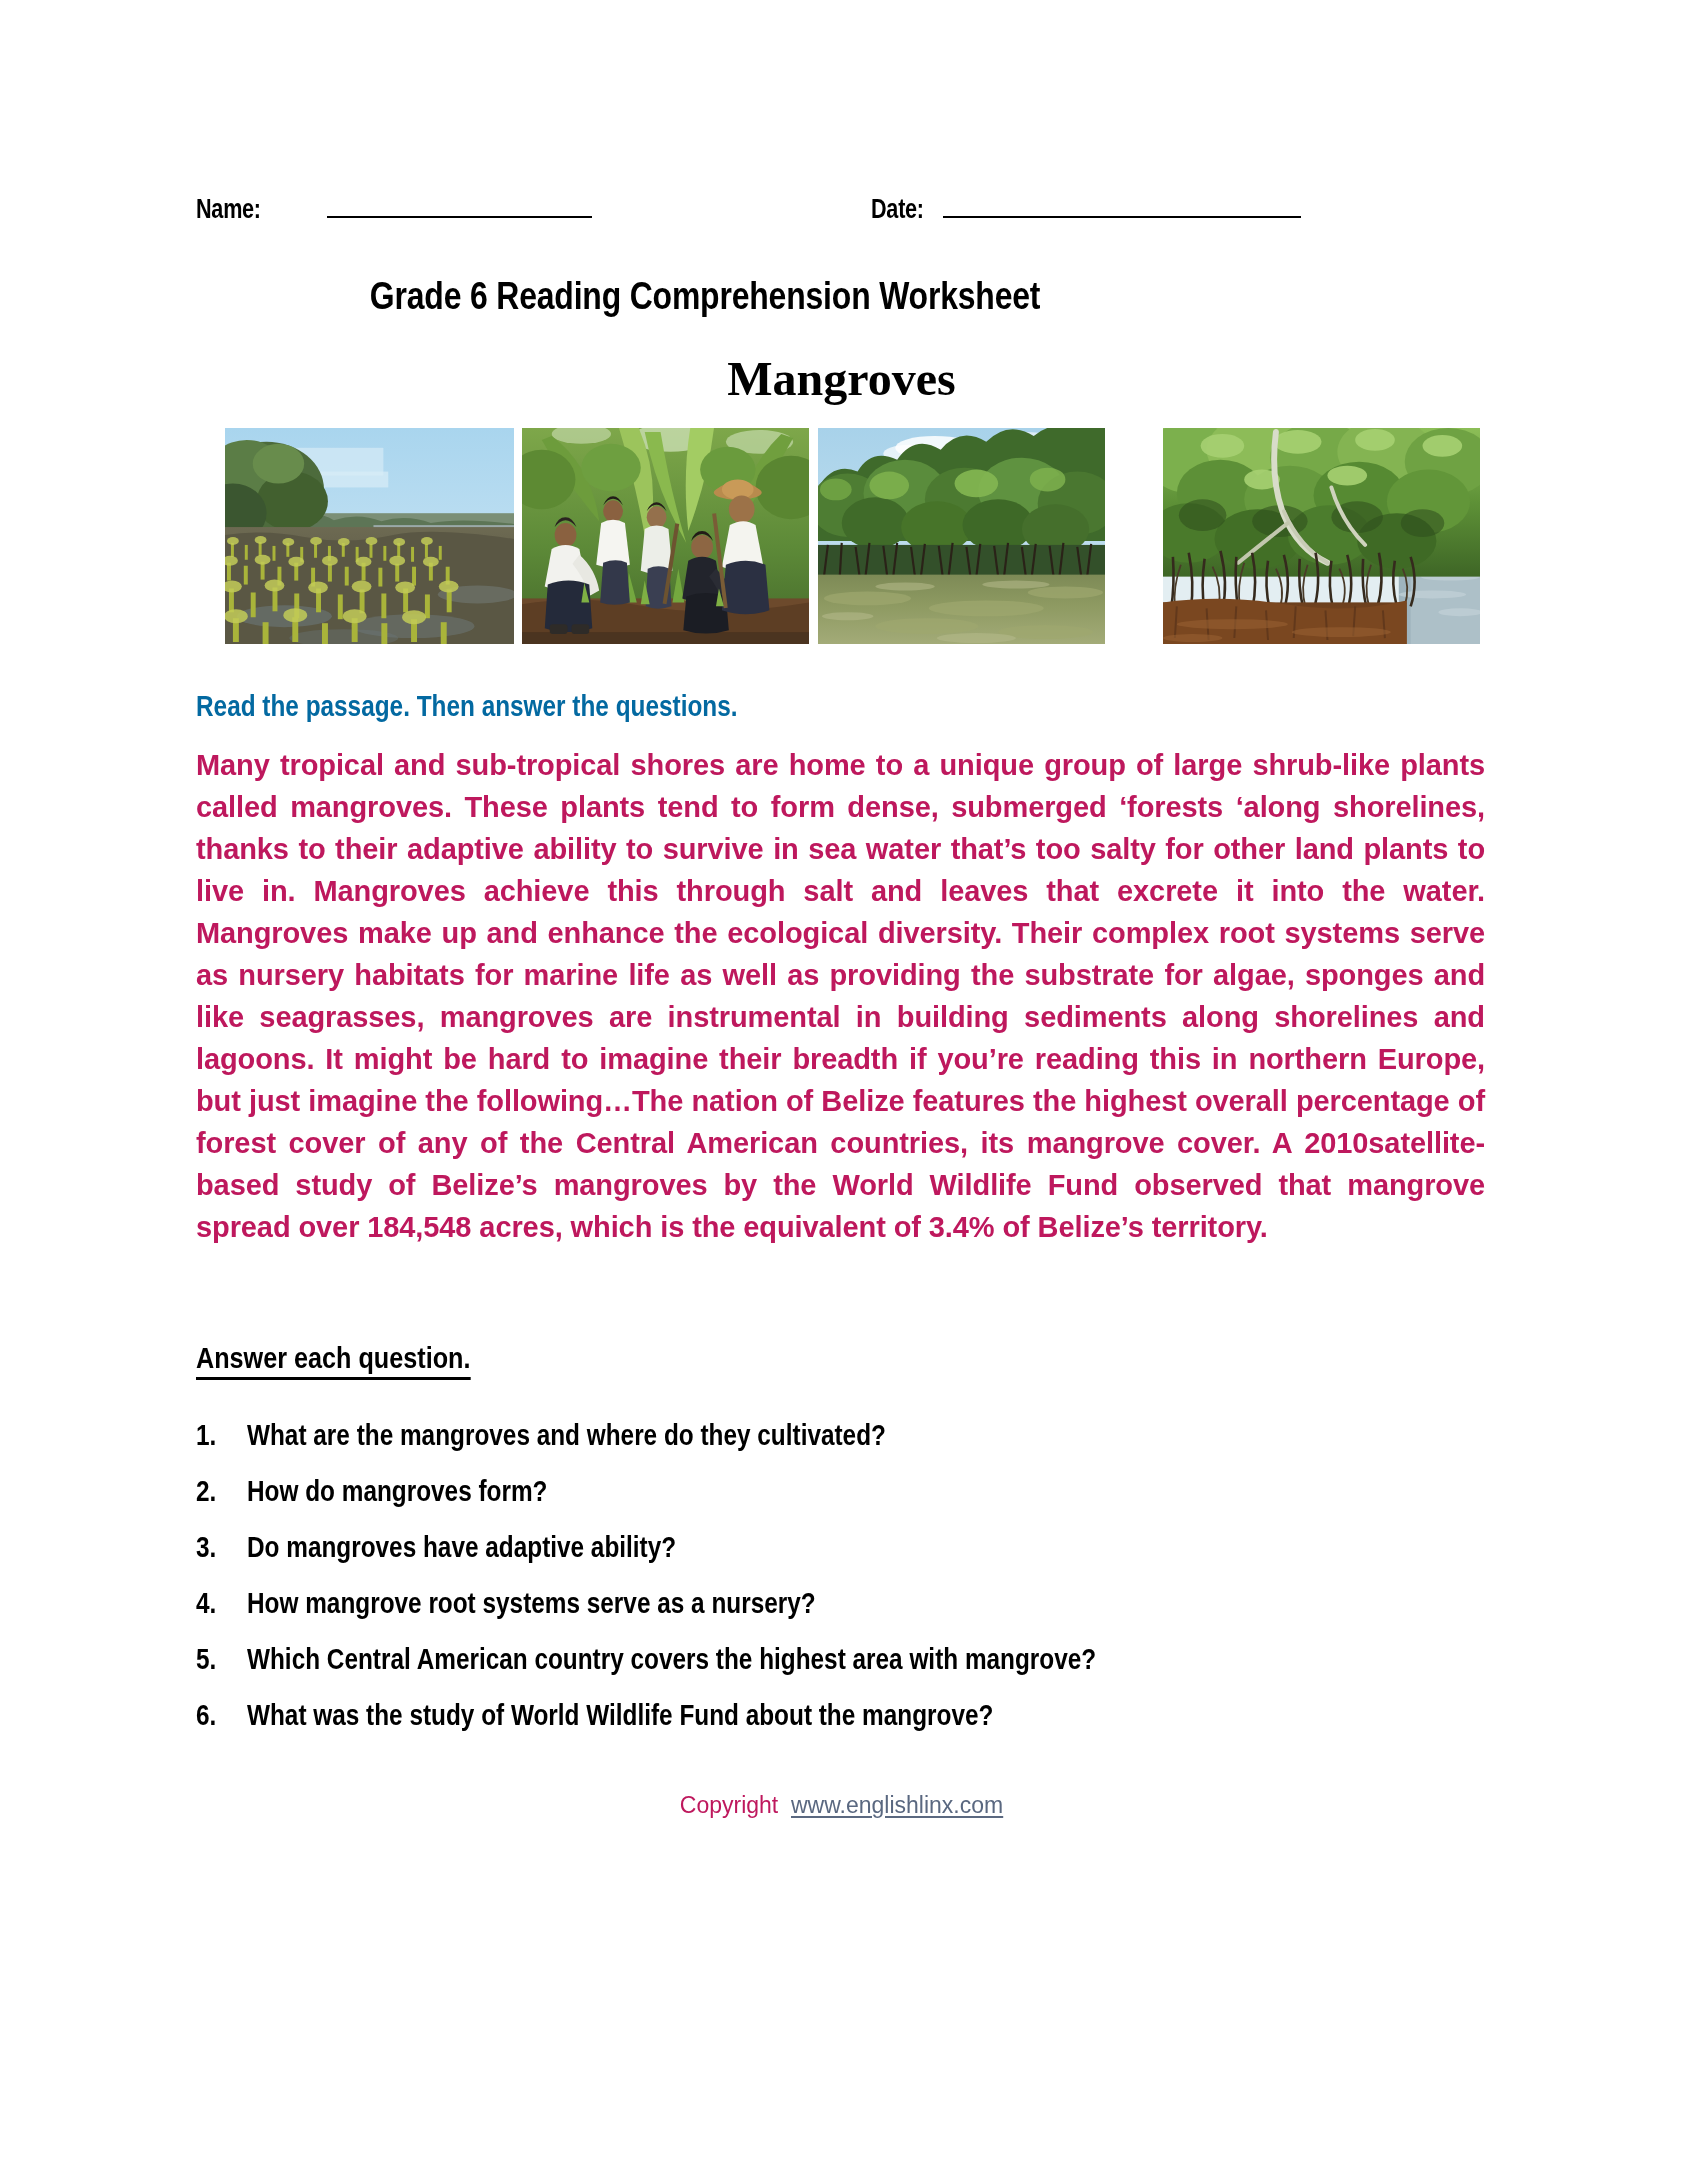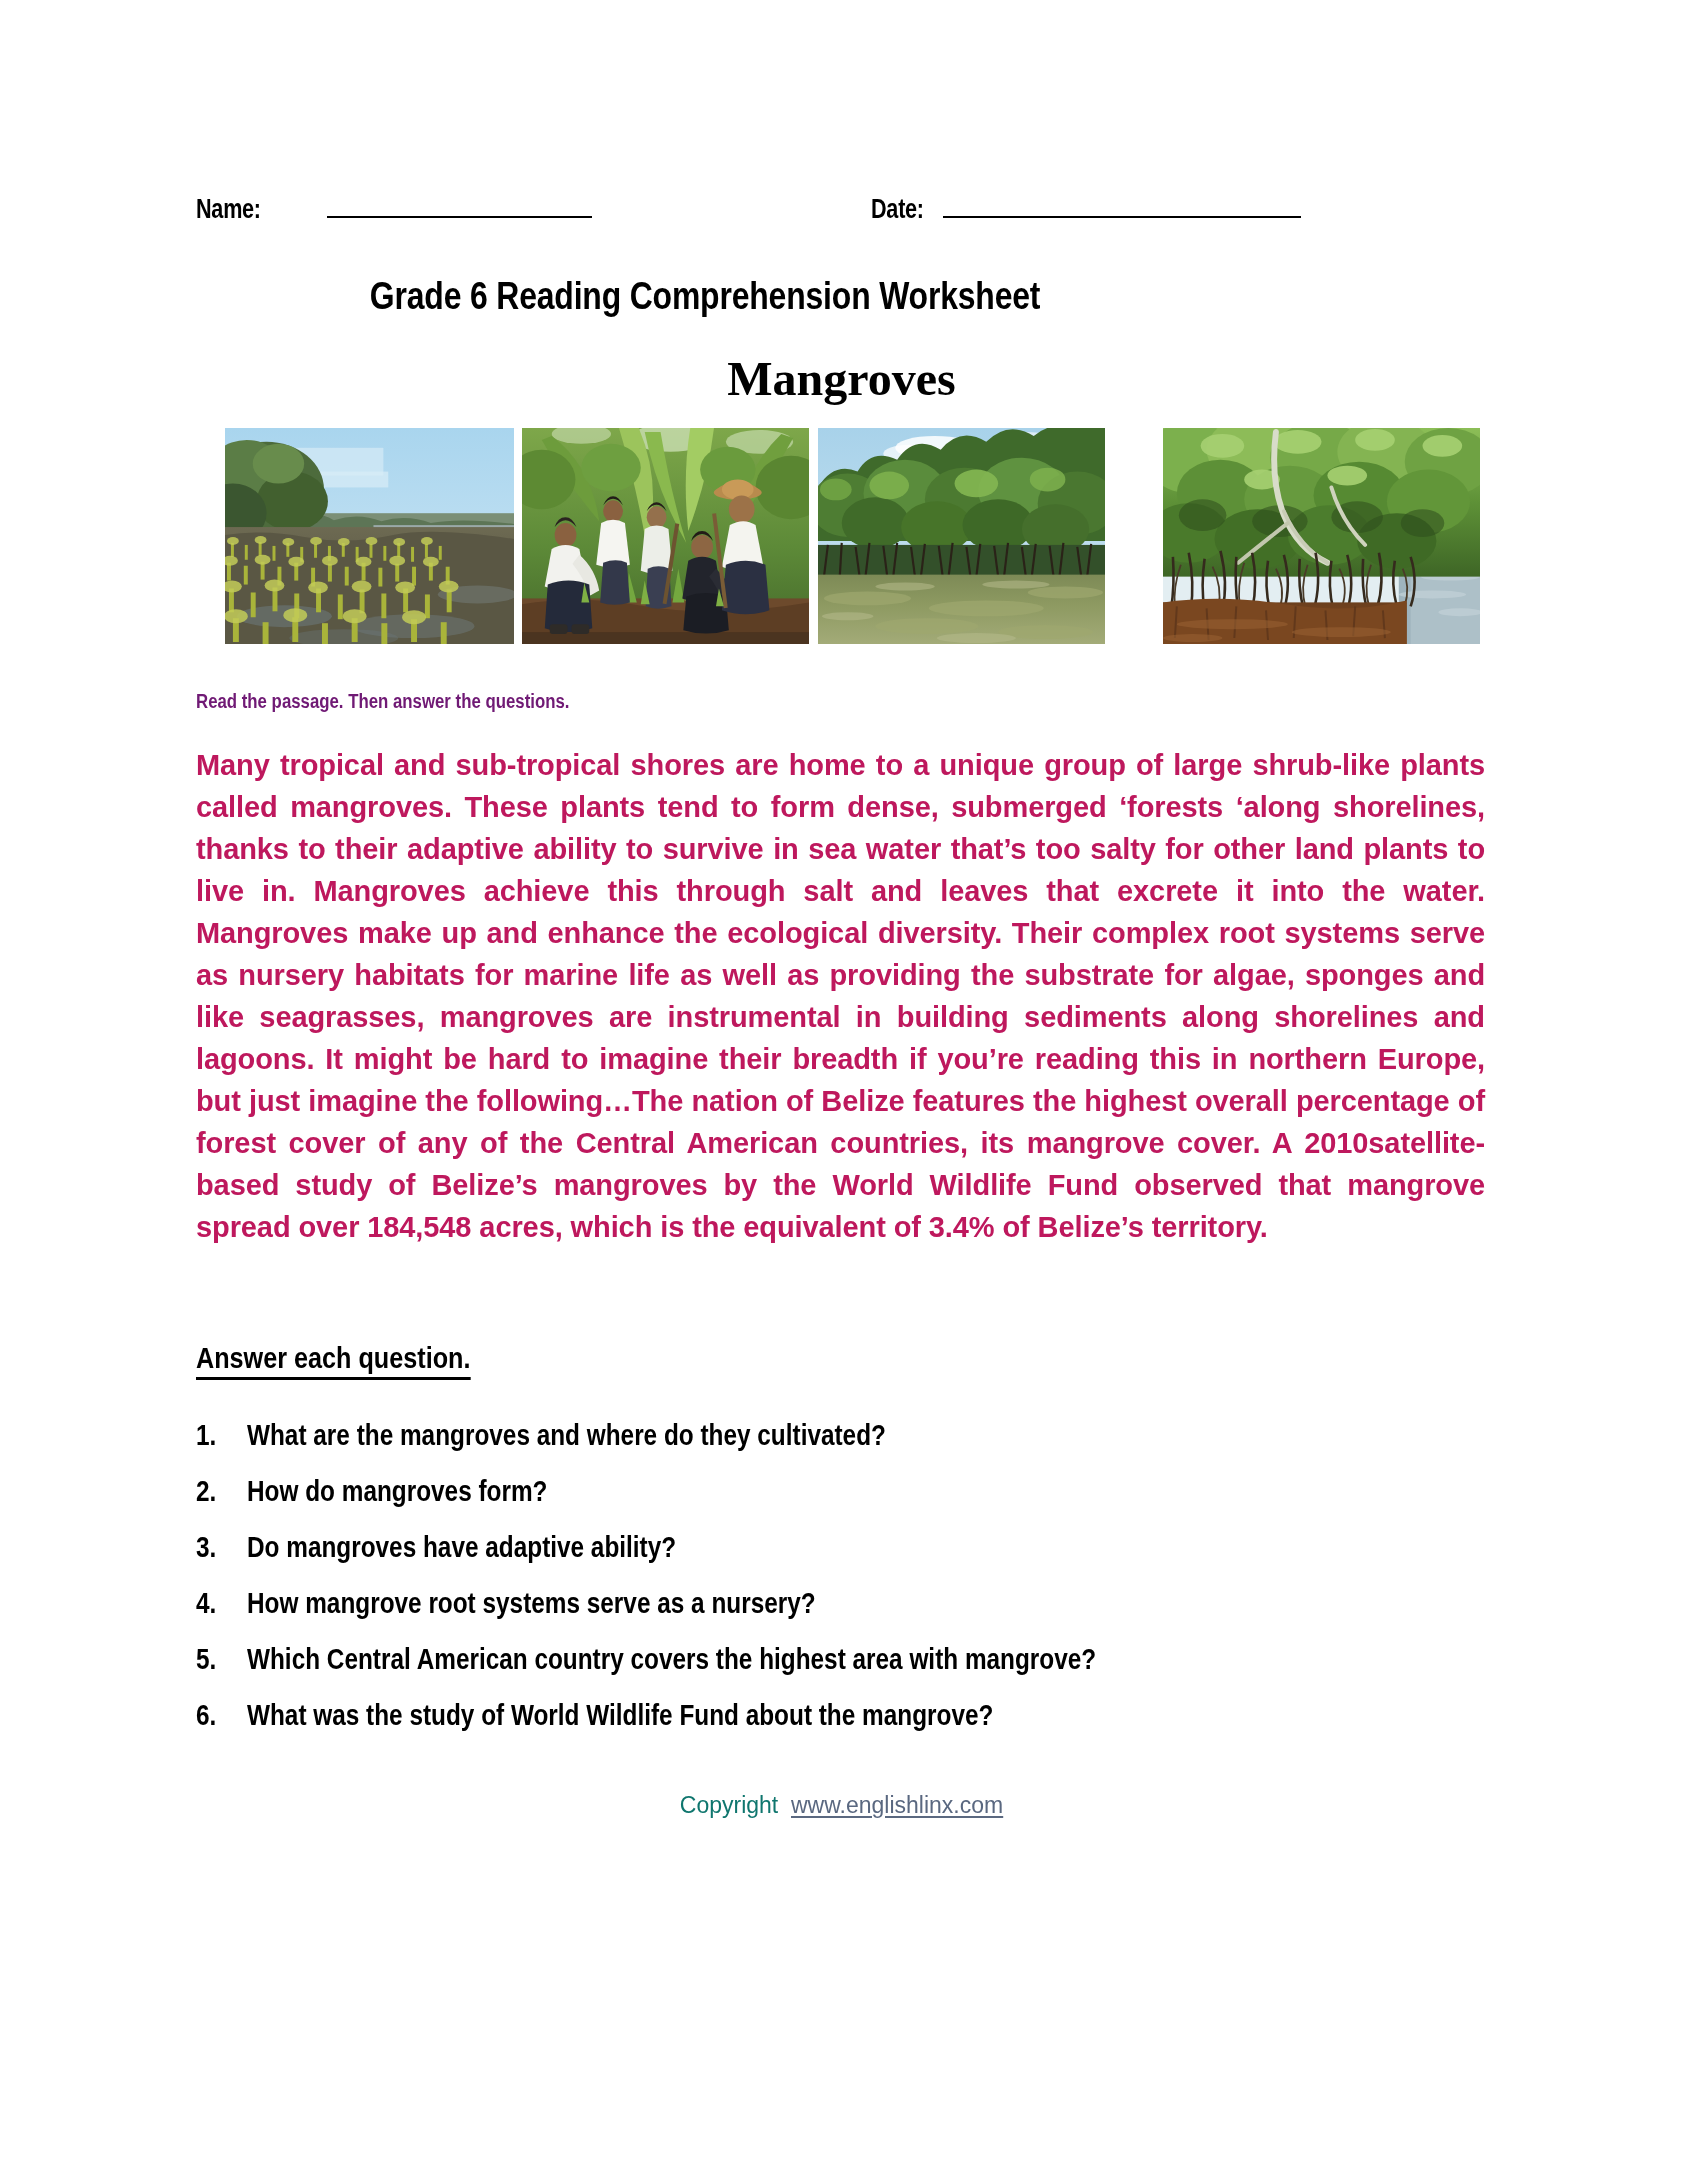--- a/index.html
+++ b/index.html
@@ -106,22 +106,22 @@
   .photo.p3 { width: 287px; margin-left: 9px; }
   .photo.p4 { width: 317px; margin-left: 58px; }
 
   
   .instruction {
     position: absolute;
     left: 196px;
     top: 690px;
     font-family: "Liberation Sans", sans-serif;
     font-weight: bold;
-    font-size: 20px;
-    color: #701a75;
+    font-size: 29px;
+    color: #0369a1;
   }
   .instruction span { display: inline-block; transform: scaleX(0.84); transform-origin: left center; }
 
   .passage {
     position: absolute;
     left: 196px;
     top: 744px;
     width: 1289px;
     font-family: "Liberation Sans", sans-serif;
     font-weight: bold;
@@ -182,21 +182,21 @@
   .footer {
     position: absolute;
     left: 0;
     top: 1792px;
     width: 1683px;
     text-align: center;
     font-family: "Liberation Sans", sans-serif;
     font-size: 23px;
     color: #000;
   }
-  .footer .copy-word { color: #0f766e; }
+  .footer .copy-word { color: #be185d; }
   .footer .copy-link {
     color: #5a6880;
     text-underline-offset: 3px;
   }
 </style>
 </head>
 <body>
 
 <div class="page">
 

